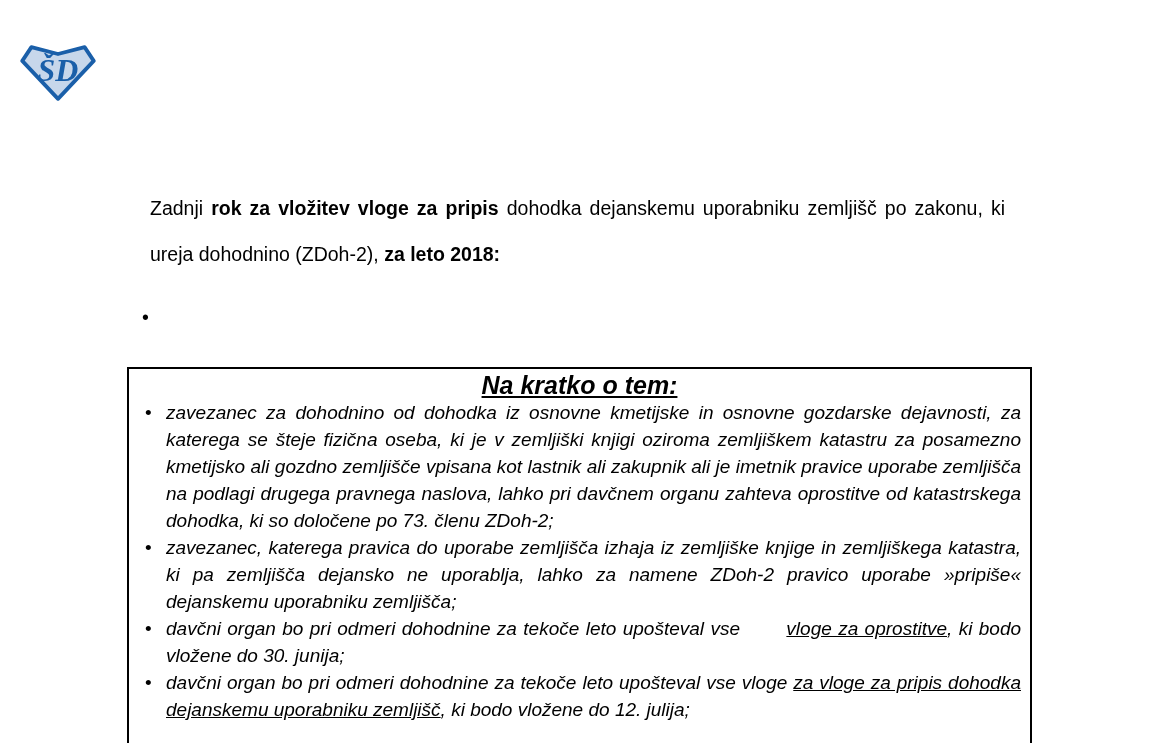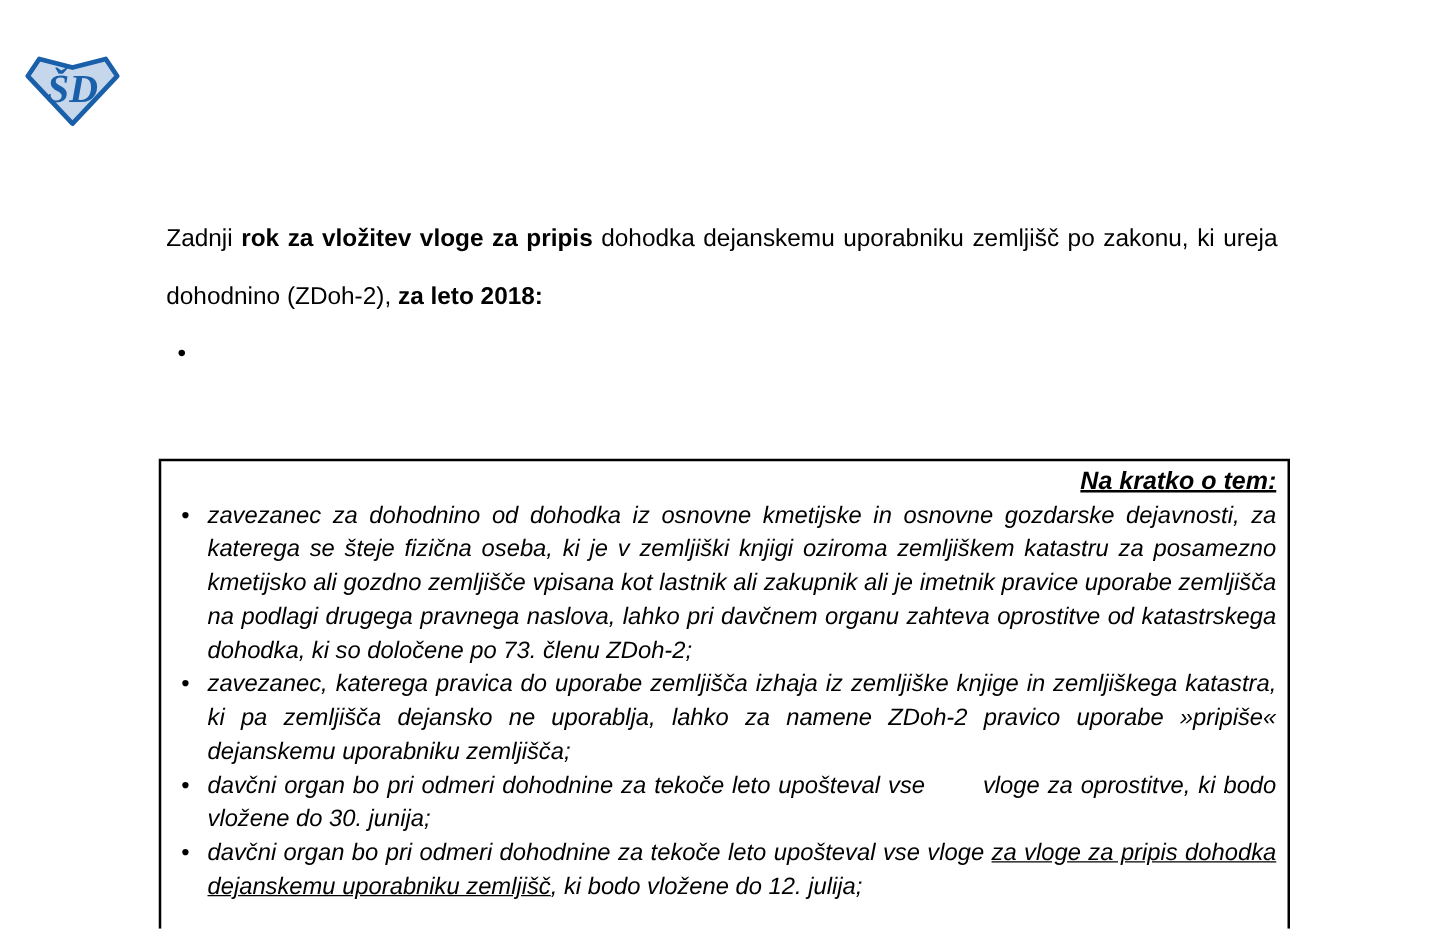--- a/index.html
+++ b/index.html
@@ -22,21 +22,21 @@
   }
   .main-text {
     position:absolute;
     left:133px;
     top:168px;
     width:889px;
     font-size:19.5px;
     line-height:46px;
     text-align:justify;
   }
-  .intro-paragraph { margin:0; }
+  .intro-paragraph { margin:17px; }
   .plain-list { list-style:none; margin:0; padding:0; }
   .plain-list li {
     position:relative;
     padding-left:31px;
     text-align:justify;
   }
   .plain-list .dot {
     position:absolute;
     left:9px;
     top:0;
@@ -50,22 +50,22 @@
     height:420px; 
     border:2px solid #000000;
     padding:3px 9px 10px 9px;
     font-style:italic;
     font-size:19px;
     line-height:27px;
   }
   .info-box-title {
     font-weight:700;
     text-decoration:underline;
-    text-align:right;
-    font-size:20px;
+    text-align:center;
+    font-size:25px;
   }
   .info-box .plain-list li { padding-left:28px; }
   .info-box .plain-list .dot { left:7px; }
 </style>
 </head>
 <body>
 
 <div class="page">
 
   <svg class="logo" viewBox="0 0 100 76" aria-hidden="true">
@@ -88,21 +88,21 @@
       <li>
         <span class="dot">•</span>
         <span><span>zavezanec za dohodnino od dohodka iz osnovne kmetijske in osnovne gozdarske dejavnosti, za katerega se šteje fizična oseba, ki je v zemljiški knjigi oziroma zemljiškem katastru za posamezno kmetijsko ali gozdno zemljišče vpisana kot lastnik ali zakupnik ali je imetnik pravice uporabe zemljišča na podlagi drugega pravnega naslova, lahko pri davčnem organu zahteva oprostitve od katastrskega dohodka, ki so določene po 73. členu ZDoh-2;</span></span>
       </li>
       <li>
         <span class="dot">•</span>
         <span><span>zavezanec, katerega pravica do uporabe zemljišča izhaja iz zemljiške knjige in zemljiškega katastra, ki pa zemljišča dejansko ne uporablja, lahko za namene ZDoh-2 pravico uporabe »pripiše« dejanskemu uporabniku zemljišča;</span></span>
       </li>
       <li>
         <span class="dot">•</span>
-        <span><span>davčni organ bo pri odmeri dohodnine za tekoče leto upošteval vse </span><span style=" margin-left: 40px;">vloge za oprostitve</span><span>, ki bodo vložene do 30. junija;</span></span>
+        <span><span>davčni organ bo pri odmeri dohodnine za tekoče leto upošteval vse </span><span style="text-decoration: underline; margin-left: 40px;">vloge za oprostitve</span><span>, ki bodo vložene do 30. junija;</span></span>
       </li>
       <li>
         <span class="dot">•</span>
         <span><span>davčni organ bo pri odmeri dohodnine za tekoče leto upošteval vse vloge </span><span style="text-decoration: underline;">za vloge za pripis dohodka dejanskemu uporabniku zemljišč</span><span>, ki bodo vložene do 12. julija;</span></span>
       </li>
     </ul>
   </div>
 
 </div>
 

